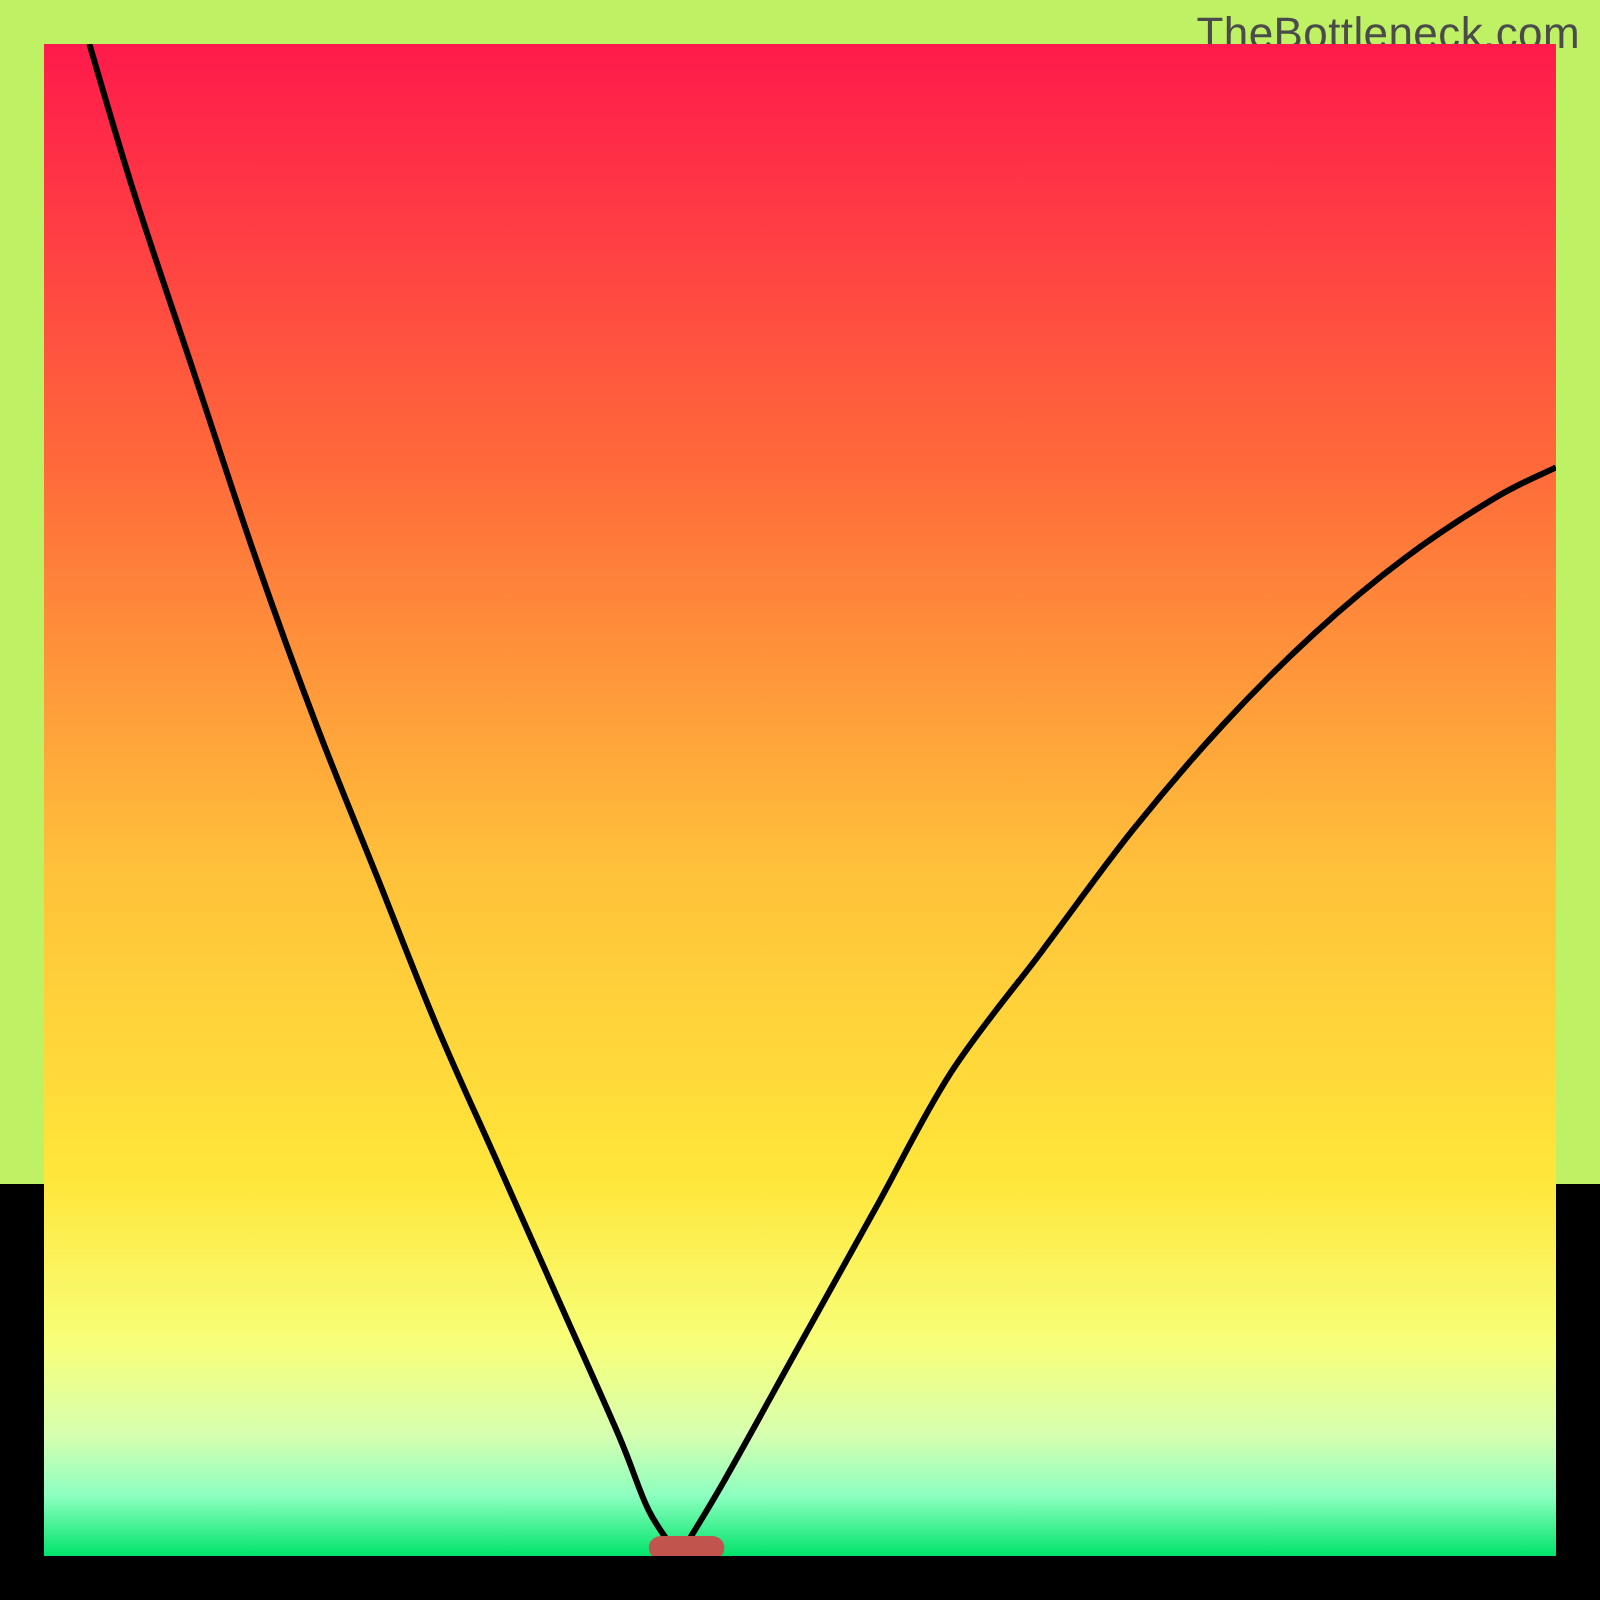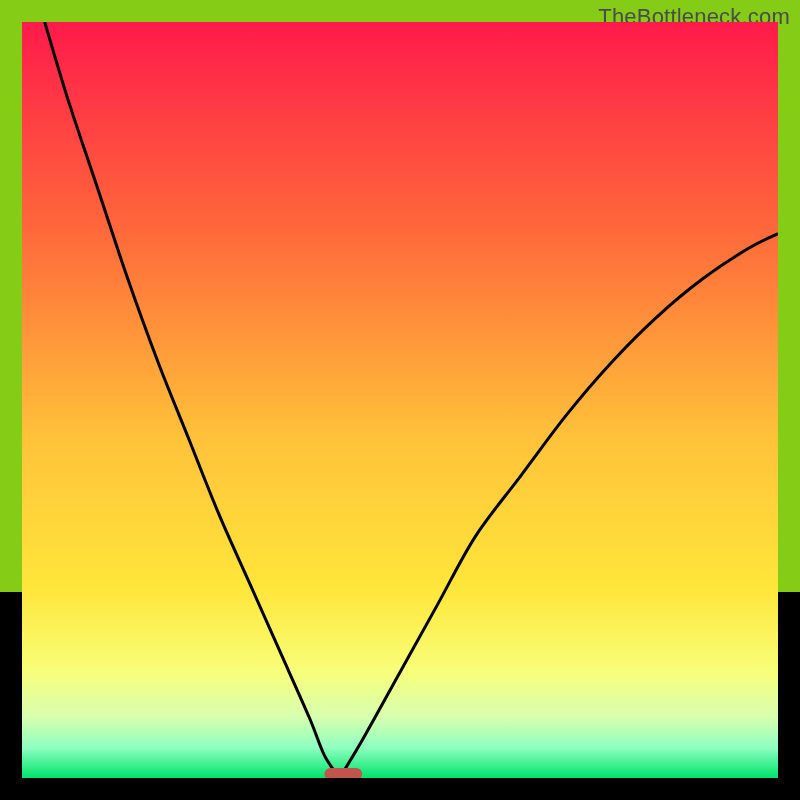--- a/index.html
+++ b/index.html
@@ -8,21 +8,21 @@
     width: 800px;
     height: 800px;
     background: #000;
     font-family: Arial, Helvetica, sans-serif;
     overflow: hidden;
   }
   .frame {
     position: relative;
     width: 800px;
     height: 592px;
-    background: #84cc16;
+    background: #bef264;
   }
   .watermark {
     position: absolute;
     top: 4px;
     right: 10px;
     color: #4b4b4b;
     font-size: 22px;
     font-weight: 500;
     letter-spacing: 0.2px;
     user-select: none;

